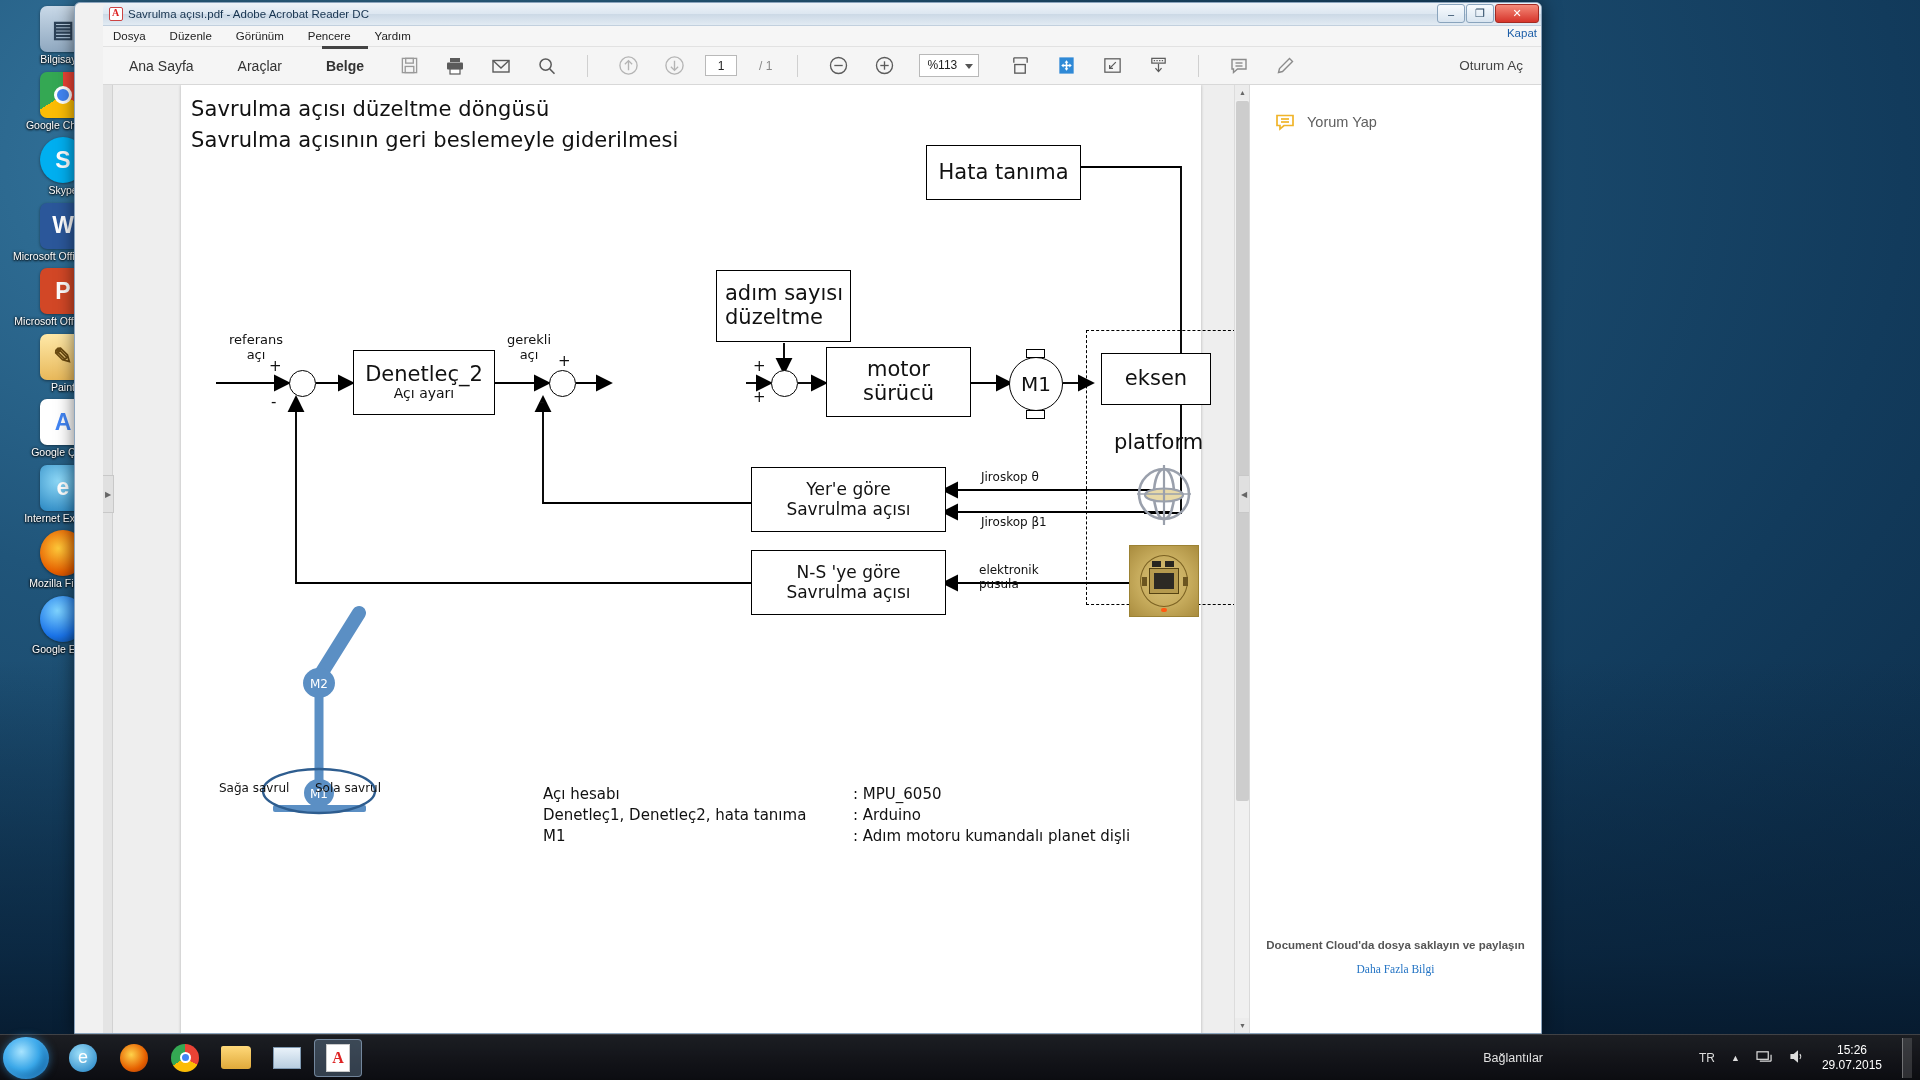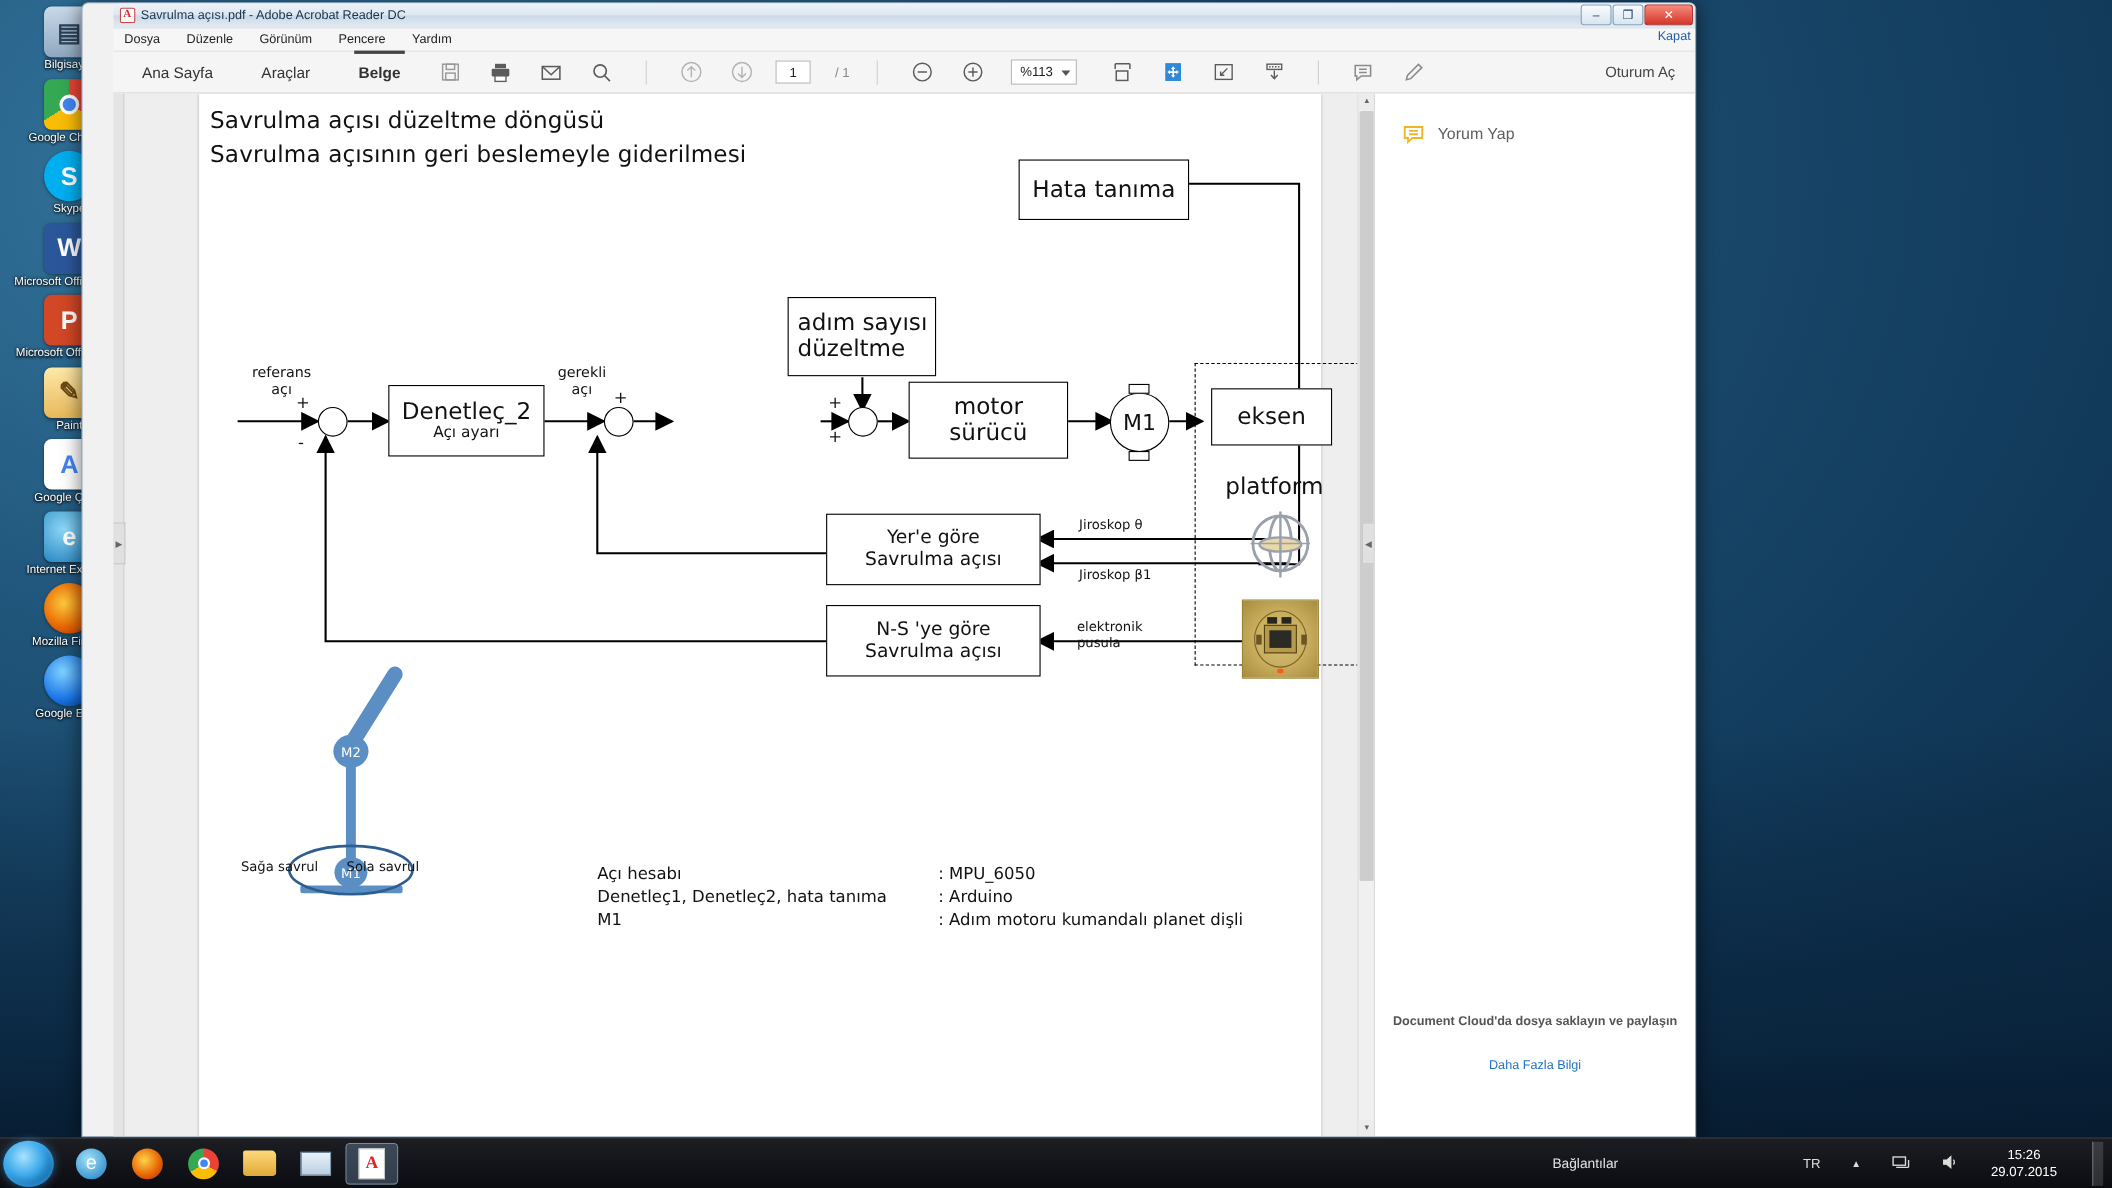--- a/index.html
+++ b/index.html
@@ -130,21 +130,21 @@
   #vscroll .thumb { position: absolute; top: 16px; left: 1px; width: 13px; height: 700px; background: #cdcdcd; border-radius: 2px; }
 
   #rightpanel {
     width: 292px; background: #fff; border-left: 1px solid #dadada;
     position: relative; display: flex; flex-direction: column;
   }
   #yorum-row { display: flex; align-items: center; gap: 11px; padding: 26px 0 0 24px; }
   #yorum-label { font-size: 14.5px; color: #5e5e5e; }
   #cloud-promo { position: absolute; left: 0; right: 0; bottom: 58px; text-align: center; }
   #cloud-promo .line1 { font-size: 11.5px; font-weight: bold; color: #555; }
-  #cloud-promo .line2 { font-size: 11.5px; color: #2273c4; margin-top: 28px; }
+  #cloud-promo .line2 { font-size: 11.5px; color: #2273c4; margin-top: 12px; font-family: Liberation Serif, serif; }
 
   
   #pdfcanvas { position: absolute; inset: 0; font-family: "DejaVu Sans", sans-serif; color: #111; }
   .h1 { position: absolute; font-size: 21px; color: #111; white-space: nowrap; letter-spacing: .1px; }
   .blk {
     position: absolute; border: 1.6px solid #000; background: #fff;
     display: flex; flex-direction: column; align-items: center; justify-content: center;
     text-align: center; line-height: 1.12;
   }
   .blk .t1 { font-size: 21px; }
@@ -176,21 +176,21 @@
     box-shadow: 0 0 7px rgba(90,190,255,.75) inset, 0 0 9px rgba(60,160,230,.55);
     flex: 0 0 auto;
   }
   #tb-items { display: flex; align-items: center; gap: 3px; margin-left: 10px; }
   .tb-item {
     width: 48px; height: 38px; border-radius: 4px;
     display: flex; align-items: center; justify-content: center;
     border: 1px solid transparent;
   }
   .tb-item.active { background: rgba(160,200,240,.26); border-color: rgba(190,220,250,.45); }
-  #tray { margin-left: auto; display: flex; align-items: center; gap: 28px; padding-right: 8px; color: #ddd; font-size: 12px; }
+  #tray { margin-left: auto; display: flex; align-items: center; gap: 16px; padding-right: 8px; color: #ddd; font-size: 12px; }
   #baglantilar { color: #e2e2e2; font-size: 12.5px; margin-right: 140px; }
   #clock { text-align: center; line-height: 15px; font-size: 12px; color: #fff; }
   #showdesk { width: 10px; height: 40px; background: rgba(255,255,255,.14); border-left: 1px solid rgba(255,255,255,.3); margin-left: 4px; }
 </style>
 </head>
 <body>
 
 <div id="desktop">
 
   <div id="desktop-icons">

